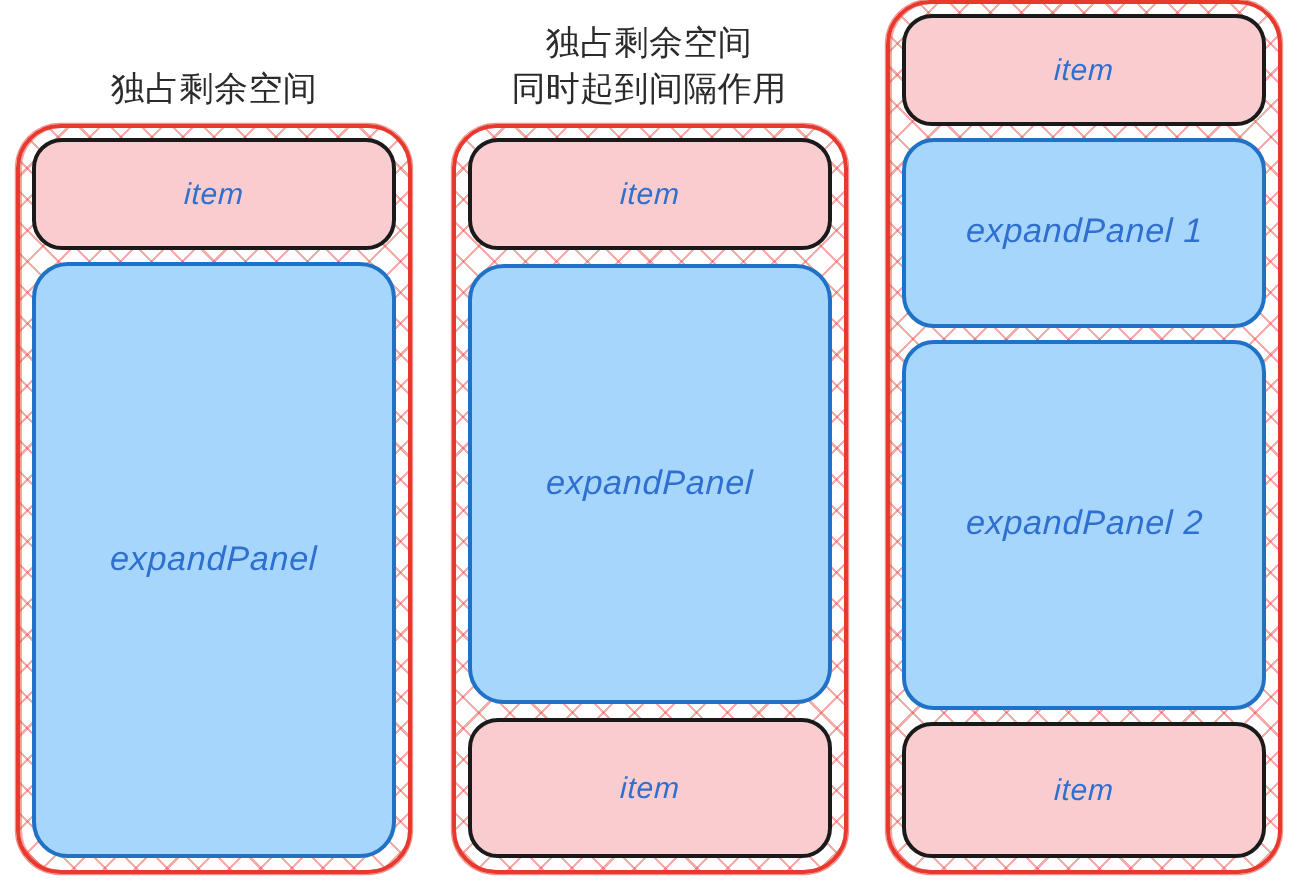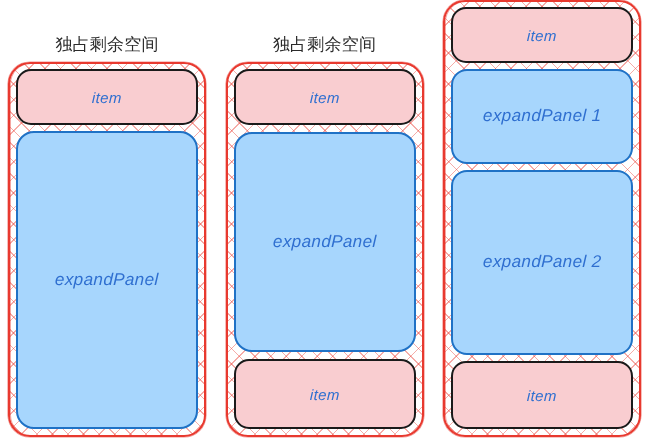--- a/index.html
+++ b/index.html
@@ -175,20 +175,21 @@
         <div class="box panel c1-panel">
           <span class="box-label">expandPanel</span>
         </div>
       </div>
     </div>
   </div>
 
   <div class="column">
     <div class="title">
       <div class="title-line">独占剩余空间</div>
+      <div class="title-line">同时起到间隔作用</div>
     </div>
     <div class="container">
       <div class="container-bg"></div>
       <div class="container-outline"></div>
       <div class="container-outline2"></div>
       <div class="container-inner">
         <div class="box item c2-item-top">
           <span class="box-label">item</span>
         </div>
         <div class="box panel c2-panel">

